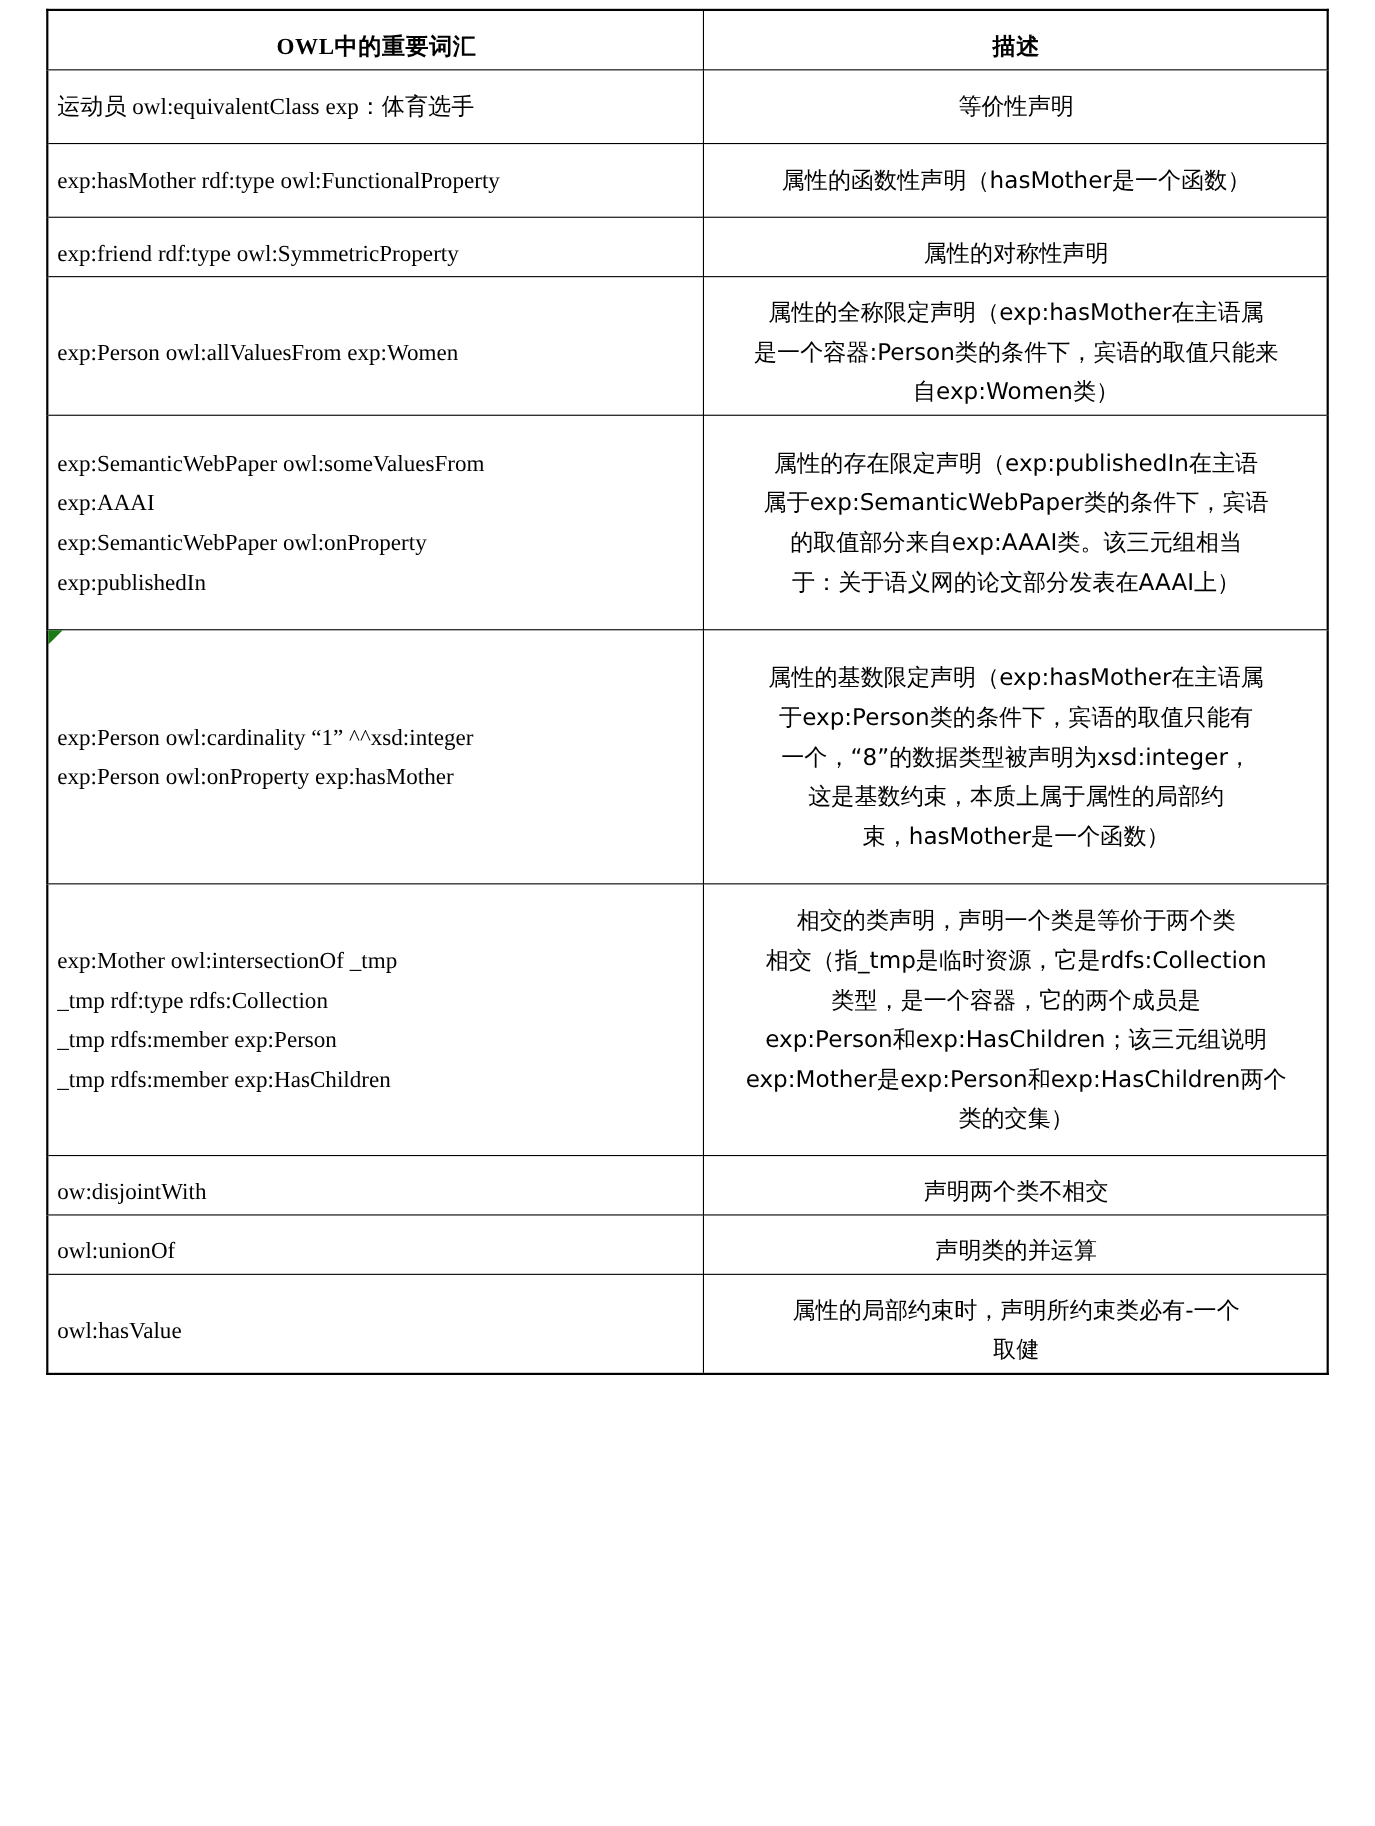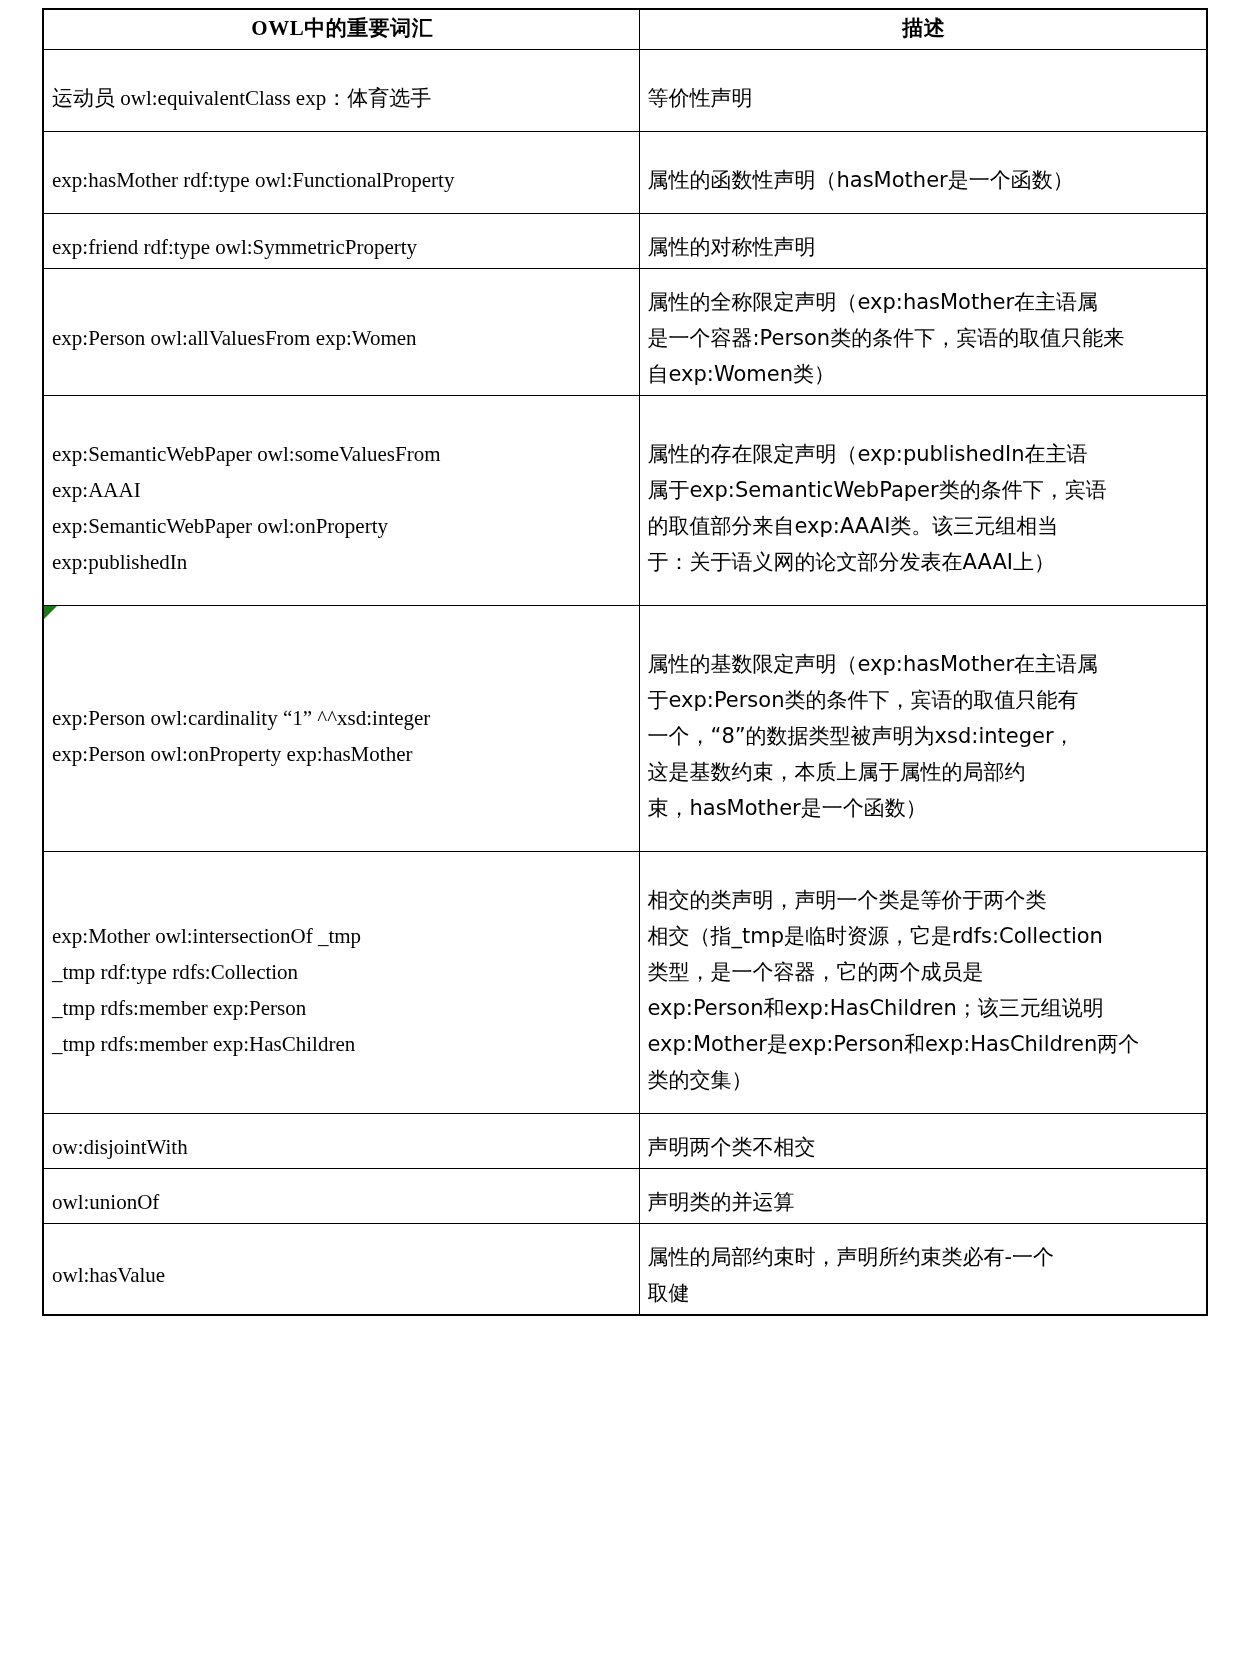--- a/index.html
+++ b/index.html
@@ -29,21 +29,21 @@
     margin: 0 auto;
     border: 2.4px solid #000;
   }
   table.owl-table col.col-term { width: 596px; }
   table.owl-table col.col-desc { width: 568px; }
 
   table.owl-table th,
   table.owl-table td {
     border: 1.4px solid #000;
     vertical-align: middle;
-    padding: 1px 6px 4px 8px;
+    padding: 15px 6px 4px 8px;
     font-size: 21px;
     line-height: 1.62;
     word-wrap: break-word;
     overflow-wrap: break-word;
   }
   
   table.owl-table tr:first-child th { border-top-width: 2.4px; }
   table.owl-table tr:last-child td { border-bottom-width: 2.4px; }
   table.owl-table th:first-child,
   table.owl-table td:first-child { border-left-width: 2.4px; }
@@ -56,28 +56,28 @@
     font-size: 23px;
     letter-spacing: 0.5px;
     padding-top: 10px;
     padding-bottom: 10px;
   }
   .cell-term {
     text-align: left;
     font-family: "Liberation Serif", "DejaVu Serif", serif;
   }
   .cell-desc {
-    text-align: left;
+    text-align: center;
     font-family: "DejaVu Serif", "Liberation Serif", serif;
     font-style: normal;
   }
   .cell-desc .zh {
     font-family: "DejaVu Sans", "Liberation Sans", sans-serif;
   }
-  .line { display: block; white-space: pre-wrap; margin-top: 15px; }
+  .line { display: block; white-space: pre-wrap; }
   .multiline .line + .line { margin-top: 2px; }
 
   
   tr.tall td { padding-top: 16px; padding-bottom: 16px; }
   tr.xtall td { padding-top: 26px; padding-bottom: 26px; }
 
   
   td.has-marker { position: relative; }
   .comment-marker {
     position: absolute;

